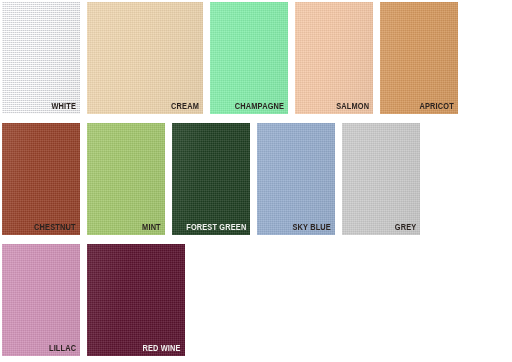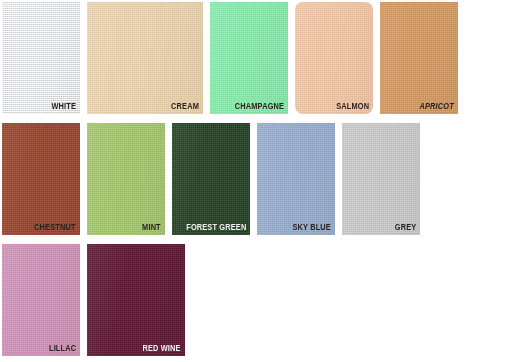--- a/index.html
+++ b/index.html
@@ -110,26 +110,26 @@
       <div class="swatch" style="background: rgb(239, 214, 176); padding-left: 38px;">
         <div class="texture"></div>
         <div class="sheen"></div>
         <div class="swatch-label label-dark">CREAM</div>
       </div>
       <div class="swatch" style="background: #86efac;">
         <div class="texture"></div>
         <div class="sheen"></div>
         <div class="swatch-label label-dark">CHAMPAGNE</div>
       </div>
-      <div class="swatch" style="background: rgb(246, 201, 168); border-radius: 8px;">
+      <div class="swatch" style="background: rgb(246, 201, 168);">
         <div class="texture"></div>
         <div class="sheen"></div>
         <div class="swatch-label label-dark">SALMON</div>
       </div>
-      <div class="swatch" style="background: rgb(215, 154, 95); font-style: italic;">
+      <div class="swatch" style="background: rgb(215, 154, 95);">
         <div class="texture"></div>
         <div class="sheen"></div>
         <div class="swatch-label label-dark">APRICOT</div>
       </div>
     </div>
     <div class="swatch-row">
       <div class="swatch" style="background: rgb(151, 66, 42);">
         <div class="texture"></div>
         <div class="sheen"></div>
         <div class="swatch-label label-dark">CHESTNUT</div>

